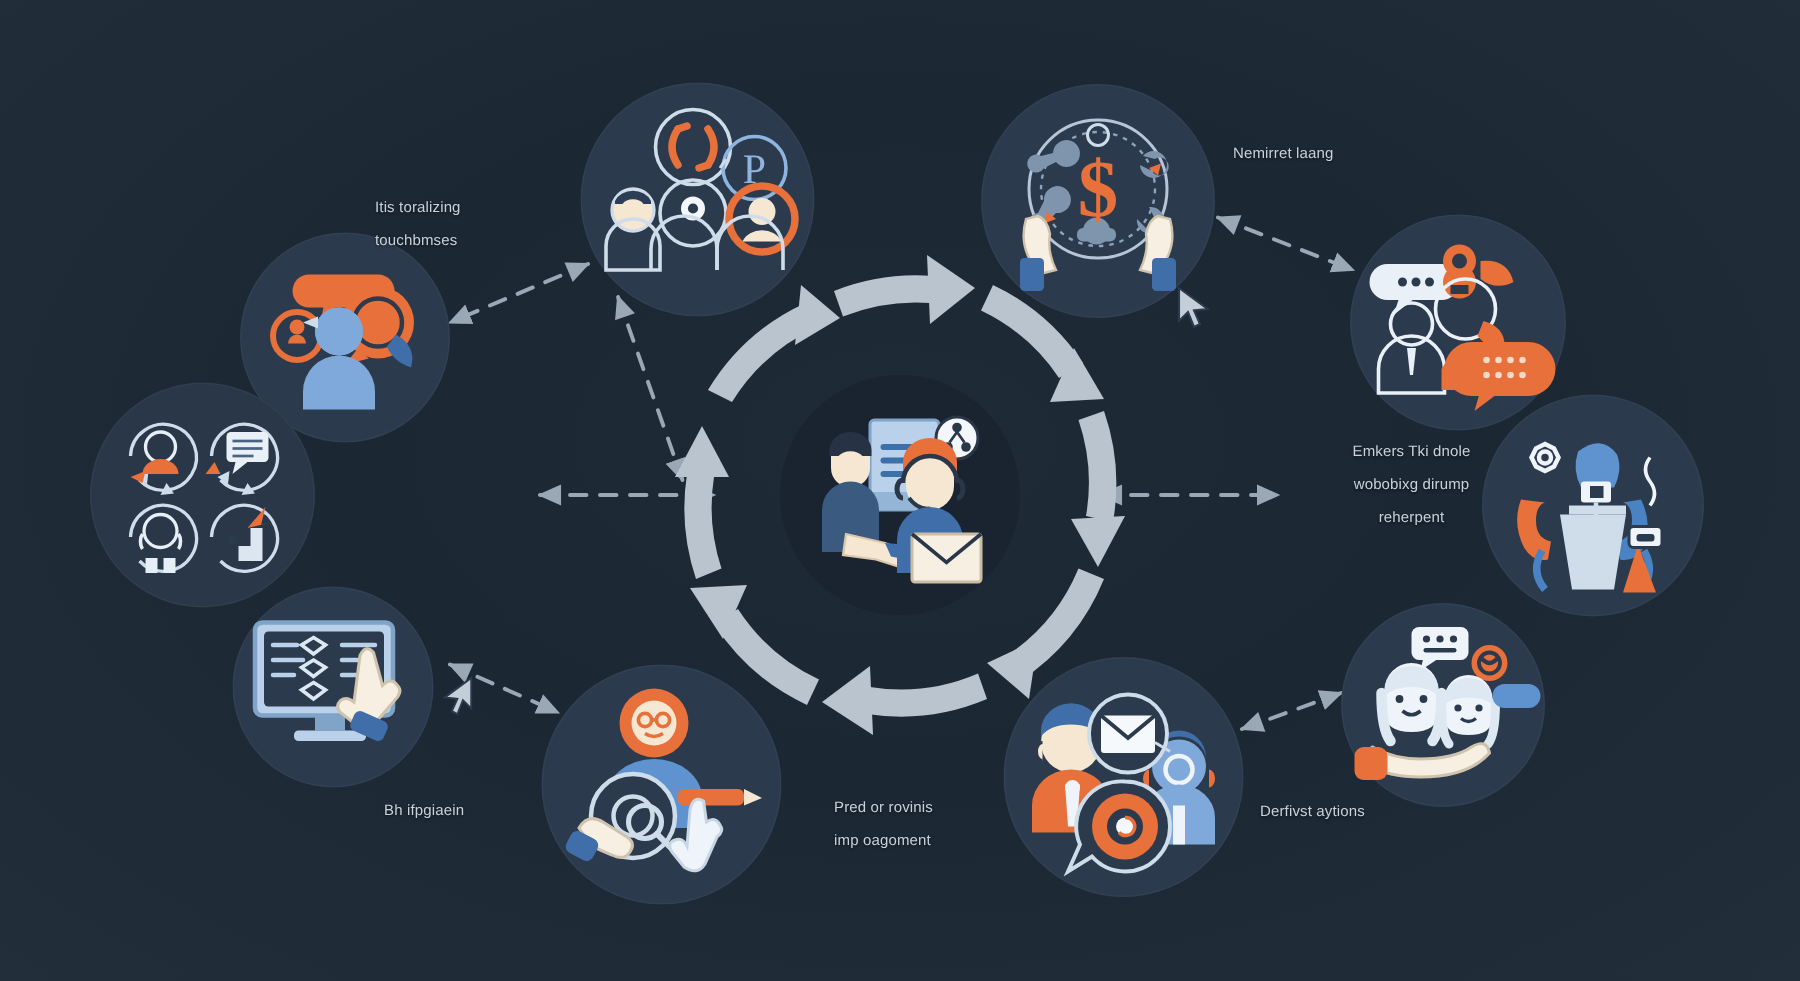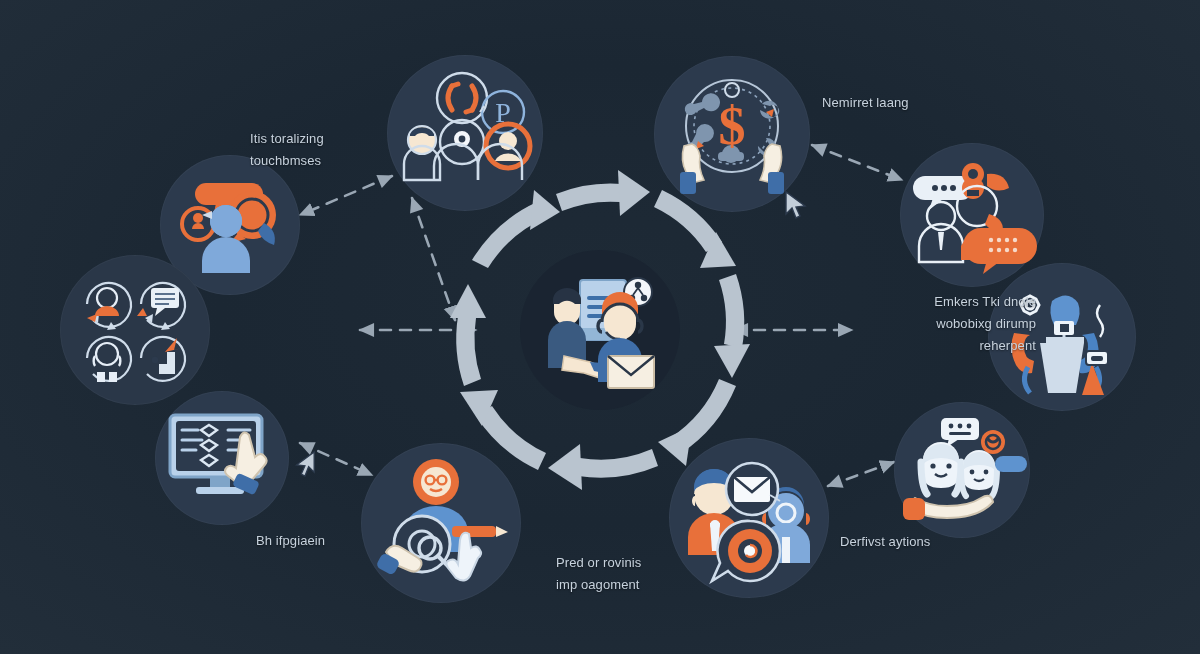--- a/index.html
+++ b/index.html
@@ -22,27 +22,27 @@
   }
   .node.dim{background:#2a3748;}
   .hub{
     position:absolute;border-radius:50%;
     background:#1a2431;
     display:flex;align-items:center;justify-content:center;
   }
   .label{
     position:absolute;
     color:#c7d2dd;
-    font-size:13px;
+    font-size:10px;
     line-height:22px;
     letter-spacing:.1px;
     white-space:pre-line;
     text-shadow:0 1px 2px rgba(0,0,0,.5);
   }
-  .label.center{text-align:right;}
+  .label.center{text-align:center;}
   .label.left{text-align:left;}
   svg{display:block;overflow:visible;}
   .conn{position:absolute;left:0;top:0;width:1200px;height:654px;pointer-events:none;}
   .cursor{position:absolute;pointer-events:none;}
 </style>
 </head>
 <body>
 
 <div id="stage">
 
@@ -456,17 +456,17 @@
     <path d="M24 2 L24 24 L18 18 L14 28 L10 26 L14 17 L5 16 Z" fill="#c3ced9" stroke="#2c3a4d" stroke-width="1.4"></path>
   </svg>
 
   <div class="label left" style="left:250px;top:128px;width:190px;">Itis toralizing
 touchbmses</div>
   <div class="label left" style="left:256px;top:530px;width:180px;">Bh ifpgiaein</div>
   <div class="label left" style="left:822px;top:92px;width:220px;">Nemirret laang</div>
   <div class="label center" style="left:846px;top:291px;width:190px;">Emkers Tki dnole
 wobobixg dirump
 reherpent</div>
-  <div class="label left" style="left:556px;top:528px;width:180px;margin-top:24px;">Pred or rovinis
+  <div class="label left" style="left:556px;top:528px;width:180px;">Pred or rovinis
 imp oagoment</div>
   <div class="label left" style="left:840px;top:531px;width:190px;">Derfivst aytions</div>
 
 </div>
 
 </body></html>

